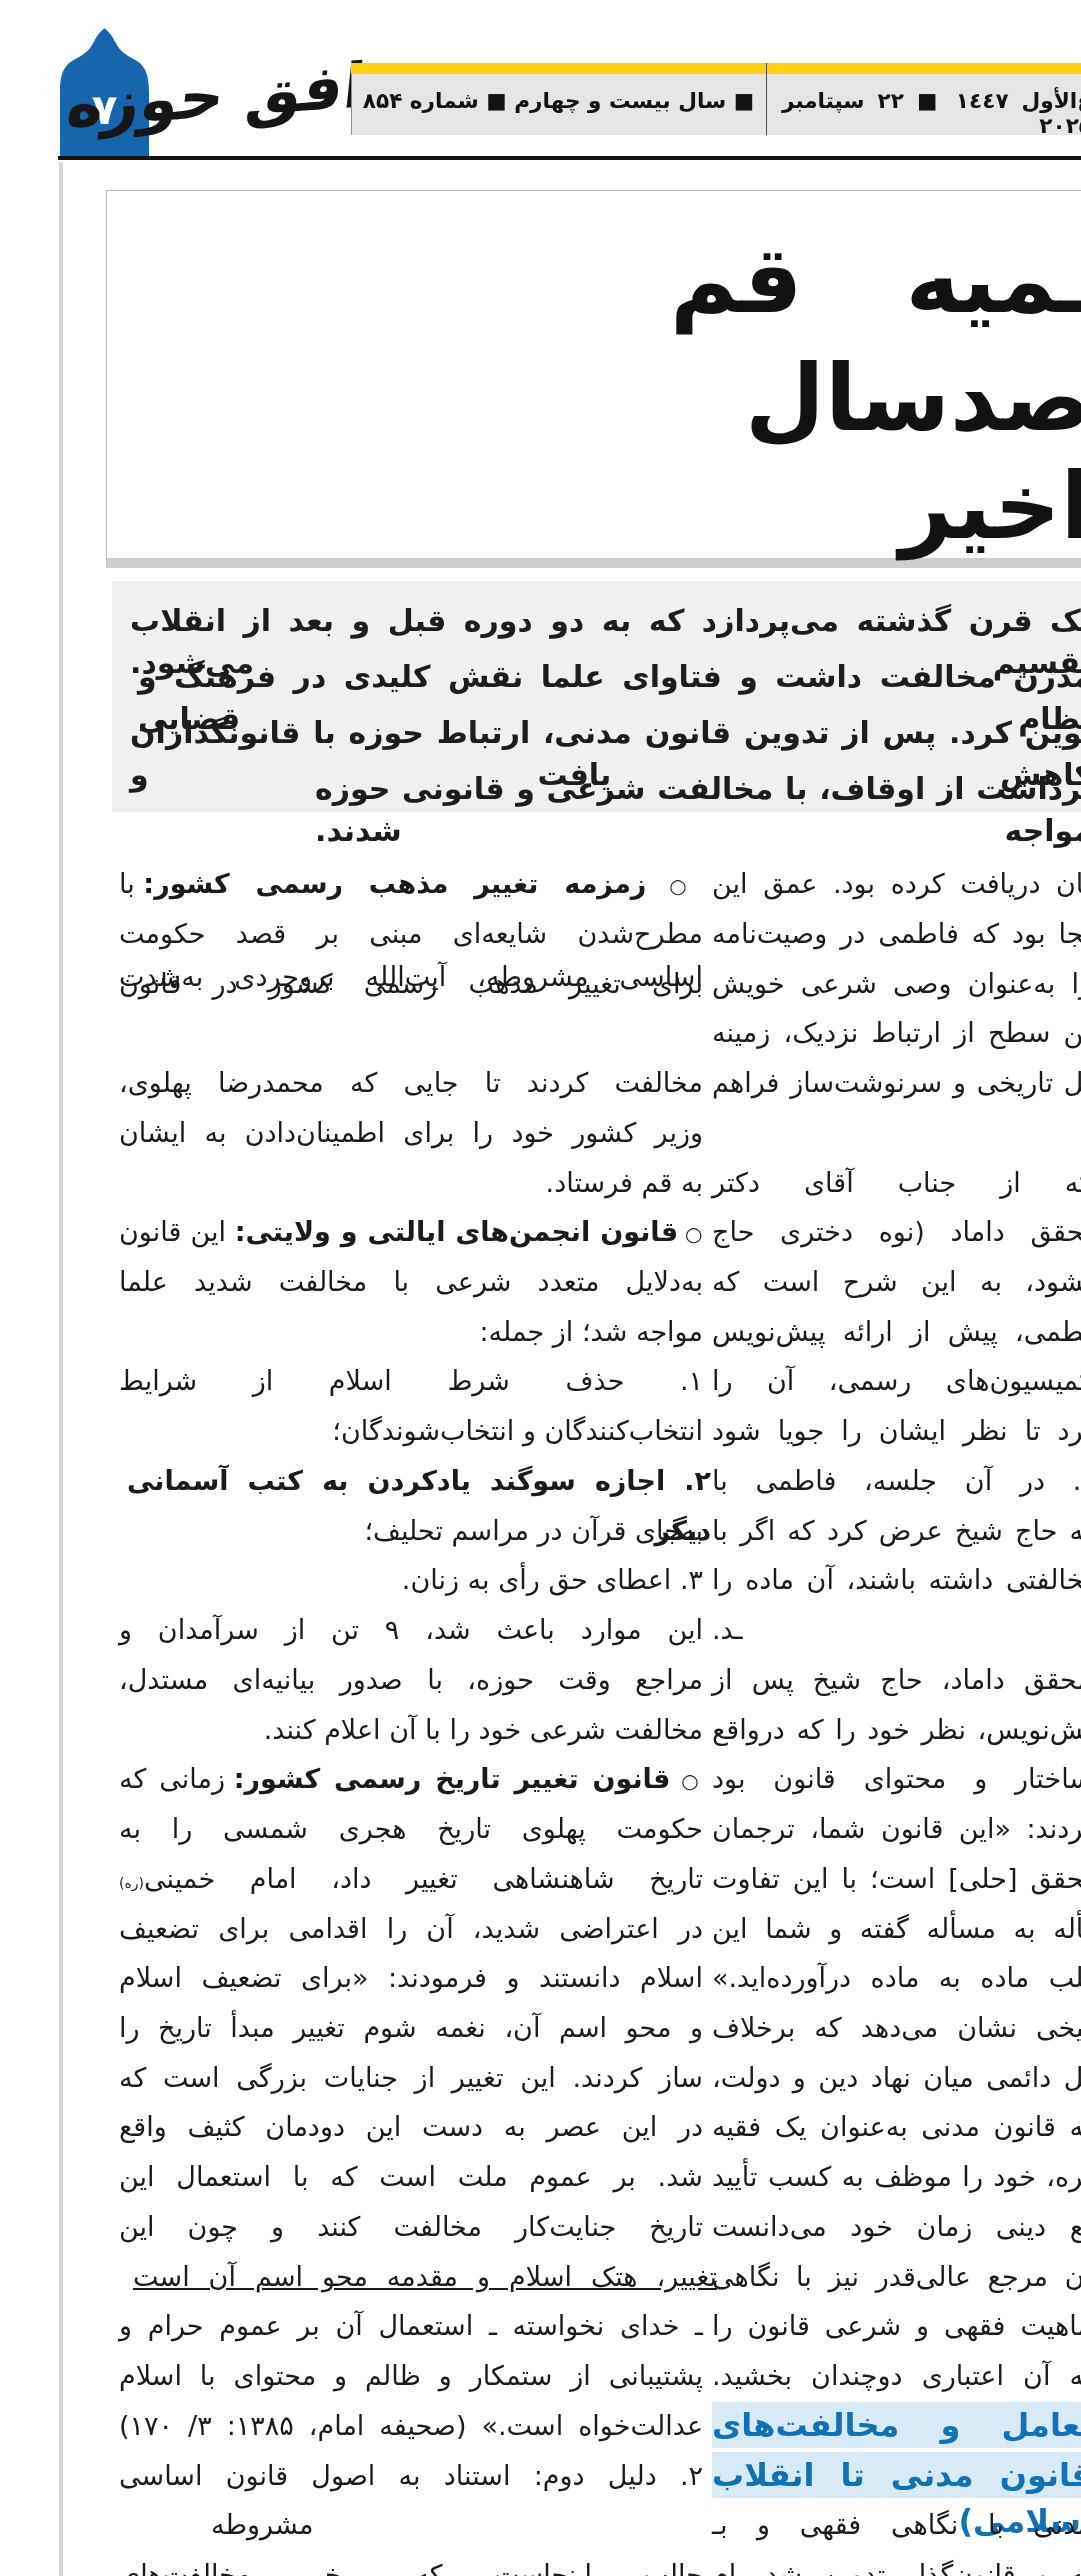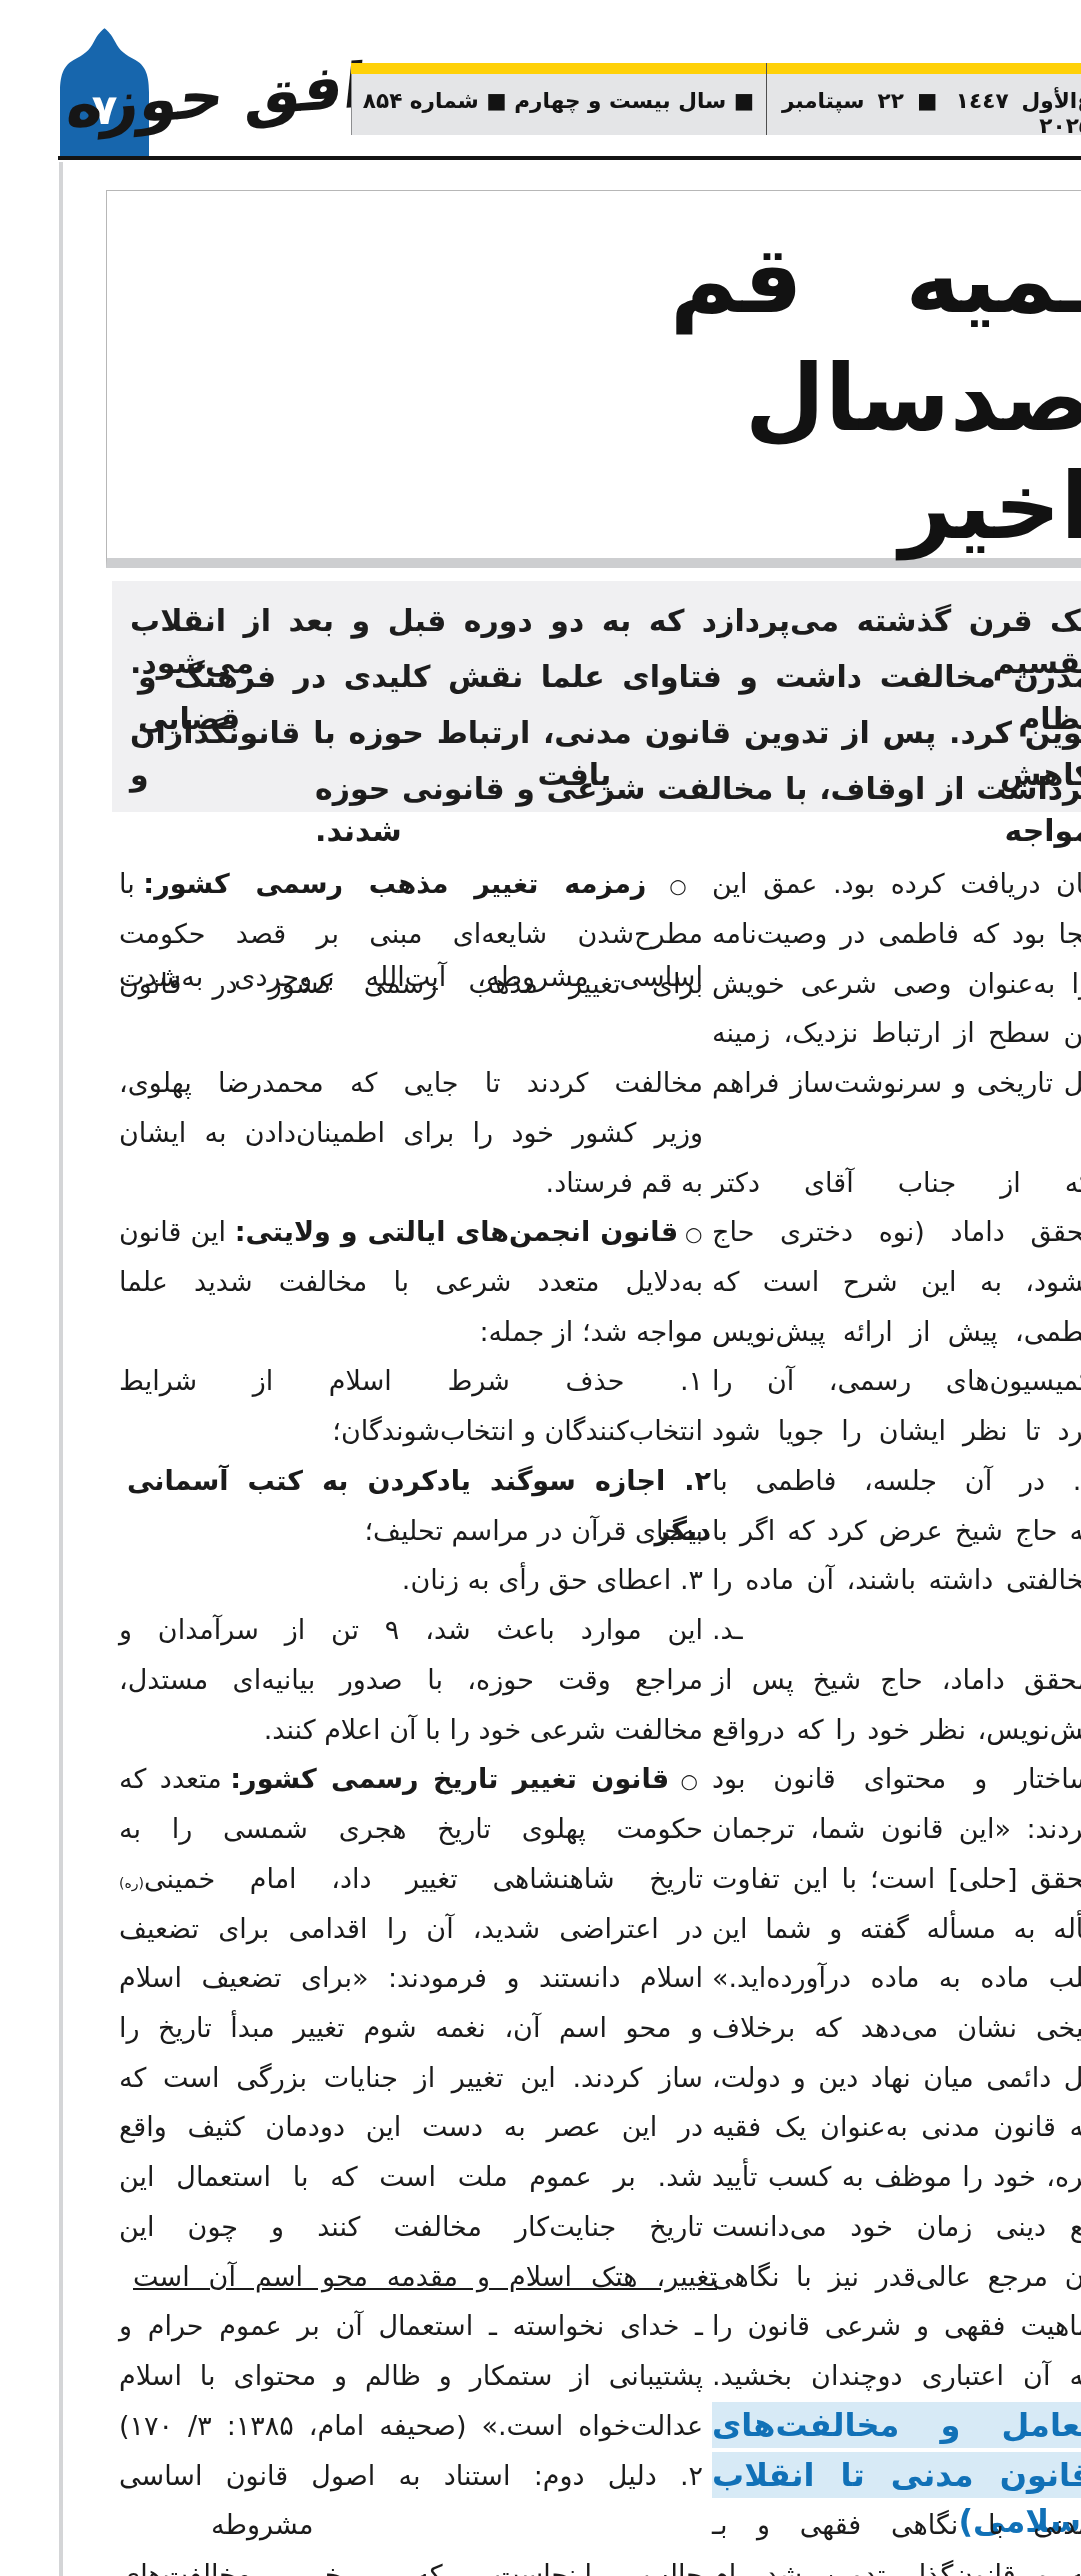--- a/index.html
+++ b/index.html
@@ -88,21 +88,21 @@
       <div class="row al-justify" style="left: 119px; width: 584px; top: 1257px;"><span>به‌دلایل متعدد شرعی با مخالفت شدید علما</span></div>
       <div class="row al-right" style="left: 119px; width: 584px; top: 1307px;"><span>مواجه شد؛ از جمله:</span></div>
       <div class="row al-justify" style="left: 119px; width: 584px; top: 1356px;"><span>۱. حذف شرط اسلام از شرایط</span></div>
       <div class="row al-right" style="left: 119px; width: 584px; top: 1406px;"><span>انتخاب‌کنندگان و انتخاب‌شوندگان؛</span></div>
       <div class="row al-justify" style="left: 127px; width: 584px; top: 1456px; font-weight: bold;"><span>۲. اجازه سوگند یادکردن به کتب آسمانی دیگر</span></div>
       <div class="row al-right" style="left: 119px; width: 584px; top: 1506px;"><span>به‌جای قرآن در مراسم تحلیف؛</span></div>
       <div class="row al-right" style="left: 119px; width: 584px; top: 1555px;"><span>۳. اعطای حق رأی به زنان.</span></div>
       <div class="row al-justify" style="left: 119px; width: 584px; top: 1605px;"><span>این موارد باعث شد، ۹ تن از سرآمدان و</span></div>
       <div class="row al-justify" style="left: 119px; width: 584px; top: 1655px;"><span>مراجع وقت حوزه، با صدور بیانیه‌ای مستدل،</span></div>
       <div class="row al-right" style="left: 119px; width: 584px; top: 1705px;"><span>مخالفت شرعی خود را با آن اعلام کنند.</span></div>
-      <div class="row al-justify" style="left: 119px; width: 584px; top: 1754px;"><span class="pre">○ </span><span class="b">قانون تغییر تاریخ رسمی کشور:</span><span> متعدد که</span></div>
+      <div class="row al-justify" style="left: 119px; width: 584px; top: 1754px;"><span class="pre">○ </span><span class="b">قانون تغییر تاریخ رسمی کشور:</span><span> زمانی که</span></div>
       <div class="row al-justify" style="left: 119px; width: 584px; top: 1804px;"><span>حکومت پهلوی تاریخ هجری شمسی را به</span></div>
       <div class="row al-justify" style="left: 119px; width: 584px; top: 1854px;"><span>تاریخ شاهنشاهی تغییر داد، امام خمینی</span><span class="suffix">(ره)</span></div>
       <div class="row al-justify" style="left: 119px; width: 584px; top: 1904px;"><span>در اعتراضی شدید، آن را اقدامی برای تضعیف</span></div>
       <div class="row al-justify" style="left: 119px; width: 584px; top: 1953px;"><span>اسلام دانستند و فرمودند: «برای تضعیف اسلام</span></div>
       <div class="row al-justify" style="left: 119px; width: 584px; top: 2003px;"><span>و محو اسم آن، نغمه شوم تغییر مبدأ تاریخ را</span></div>
       <div class="row al-justify" style="left: 119px; width: 584px; top: 2053px;"><span>ساز کردند. این تغییر از جنایات بزرگی است که</span></div>
       <div class="row al-justify" style="left: 119px; width: 584px; top: 2102px;"><span>در این عصر به دست این دودمان کثیف واقع</span></div>
       <div class="row al-justify" style="left: 119px; width: 584px; top: 2152px;"><span>شد. بر عموم ملت است که با استعمال این</span></div>
       <div class="row al-justify" style="left: 119px; width: 584px; top: 2202px;"><span>تاریخ جنایت‌کار مخالفت کنند و چون این</span></div>
       <div class="row al-justify" style="left: 133px; width: 584px; top: 2252px; text-decoration: underline;"><span>تغییر، هتک اسلام و مقدمه محو اسم آن است</span></div>

